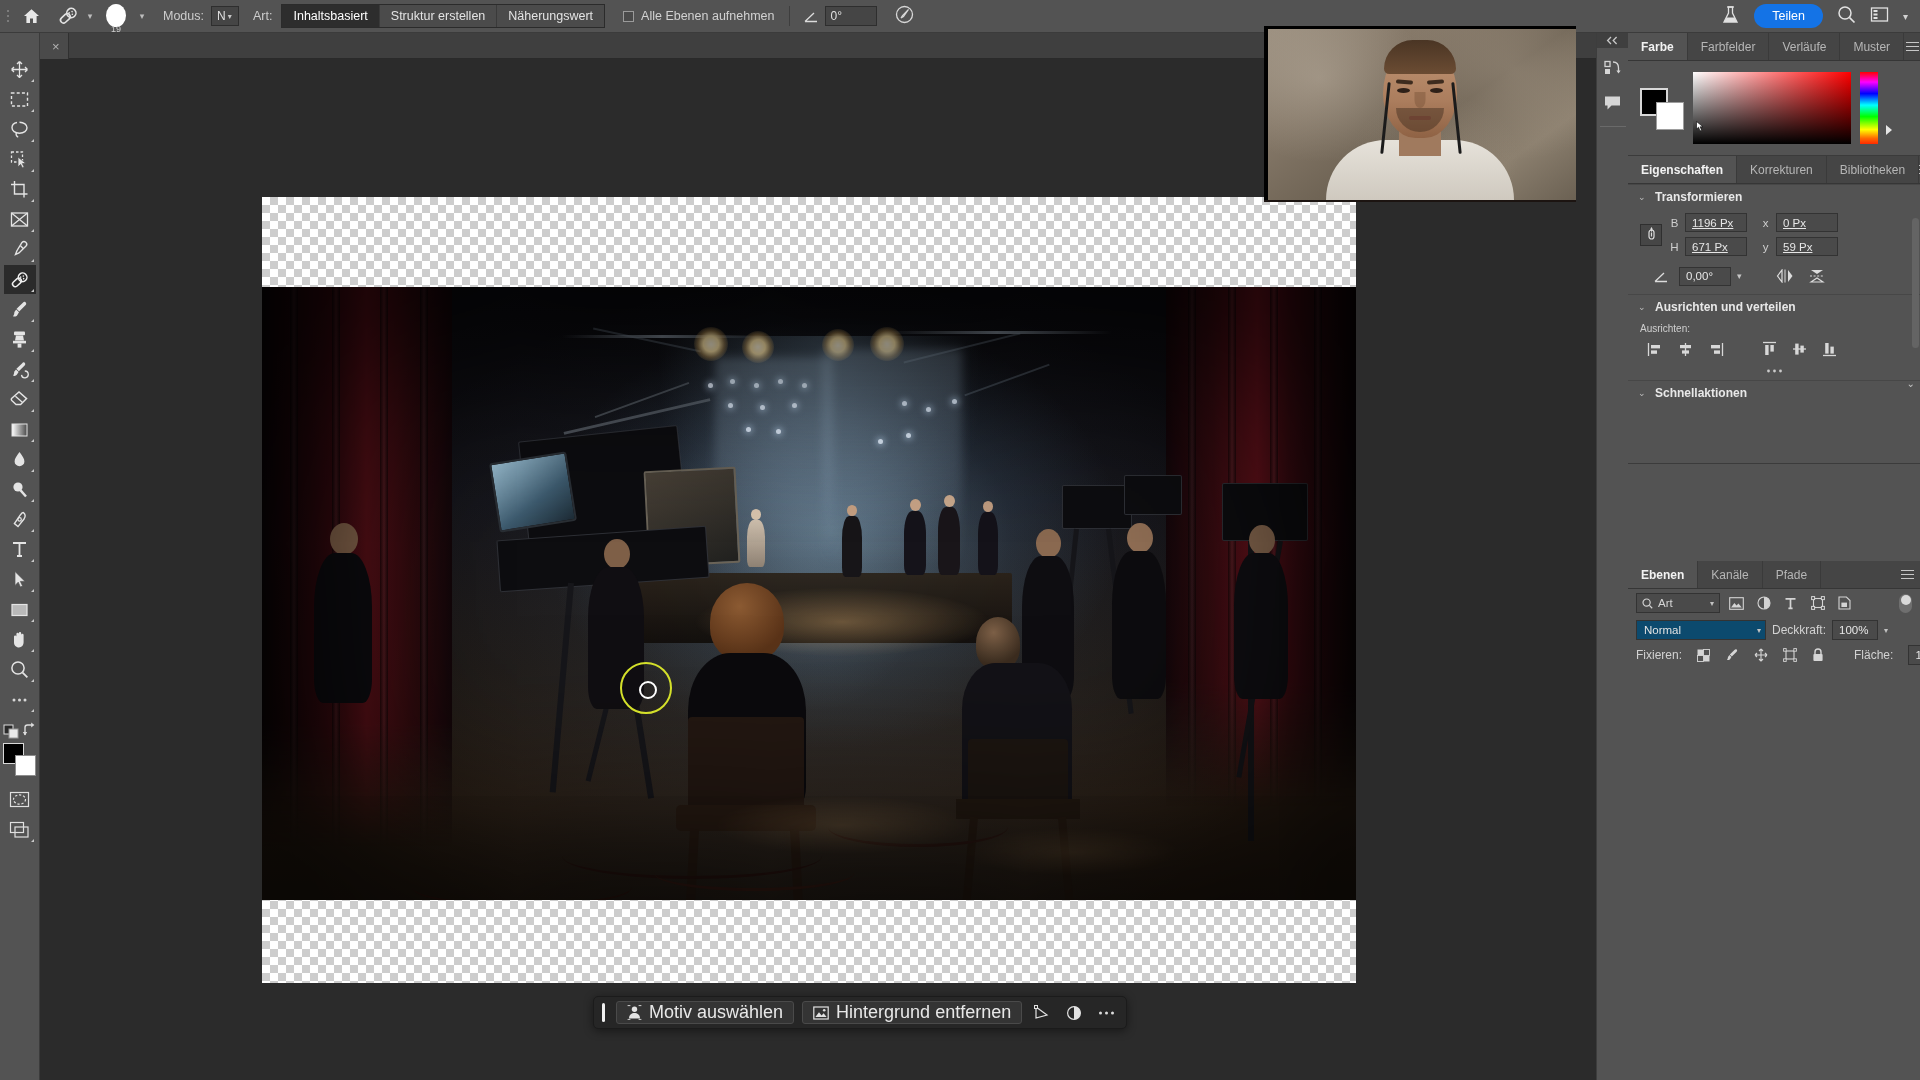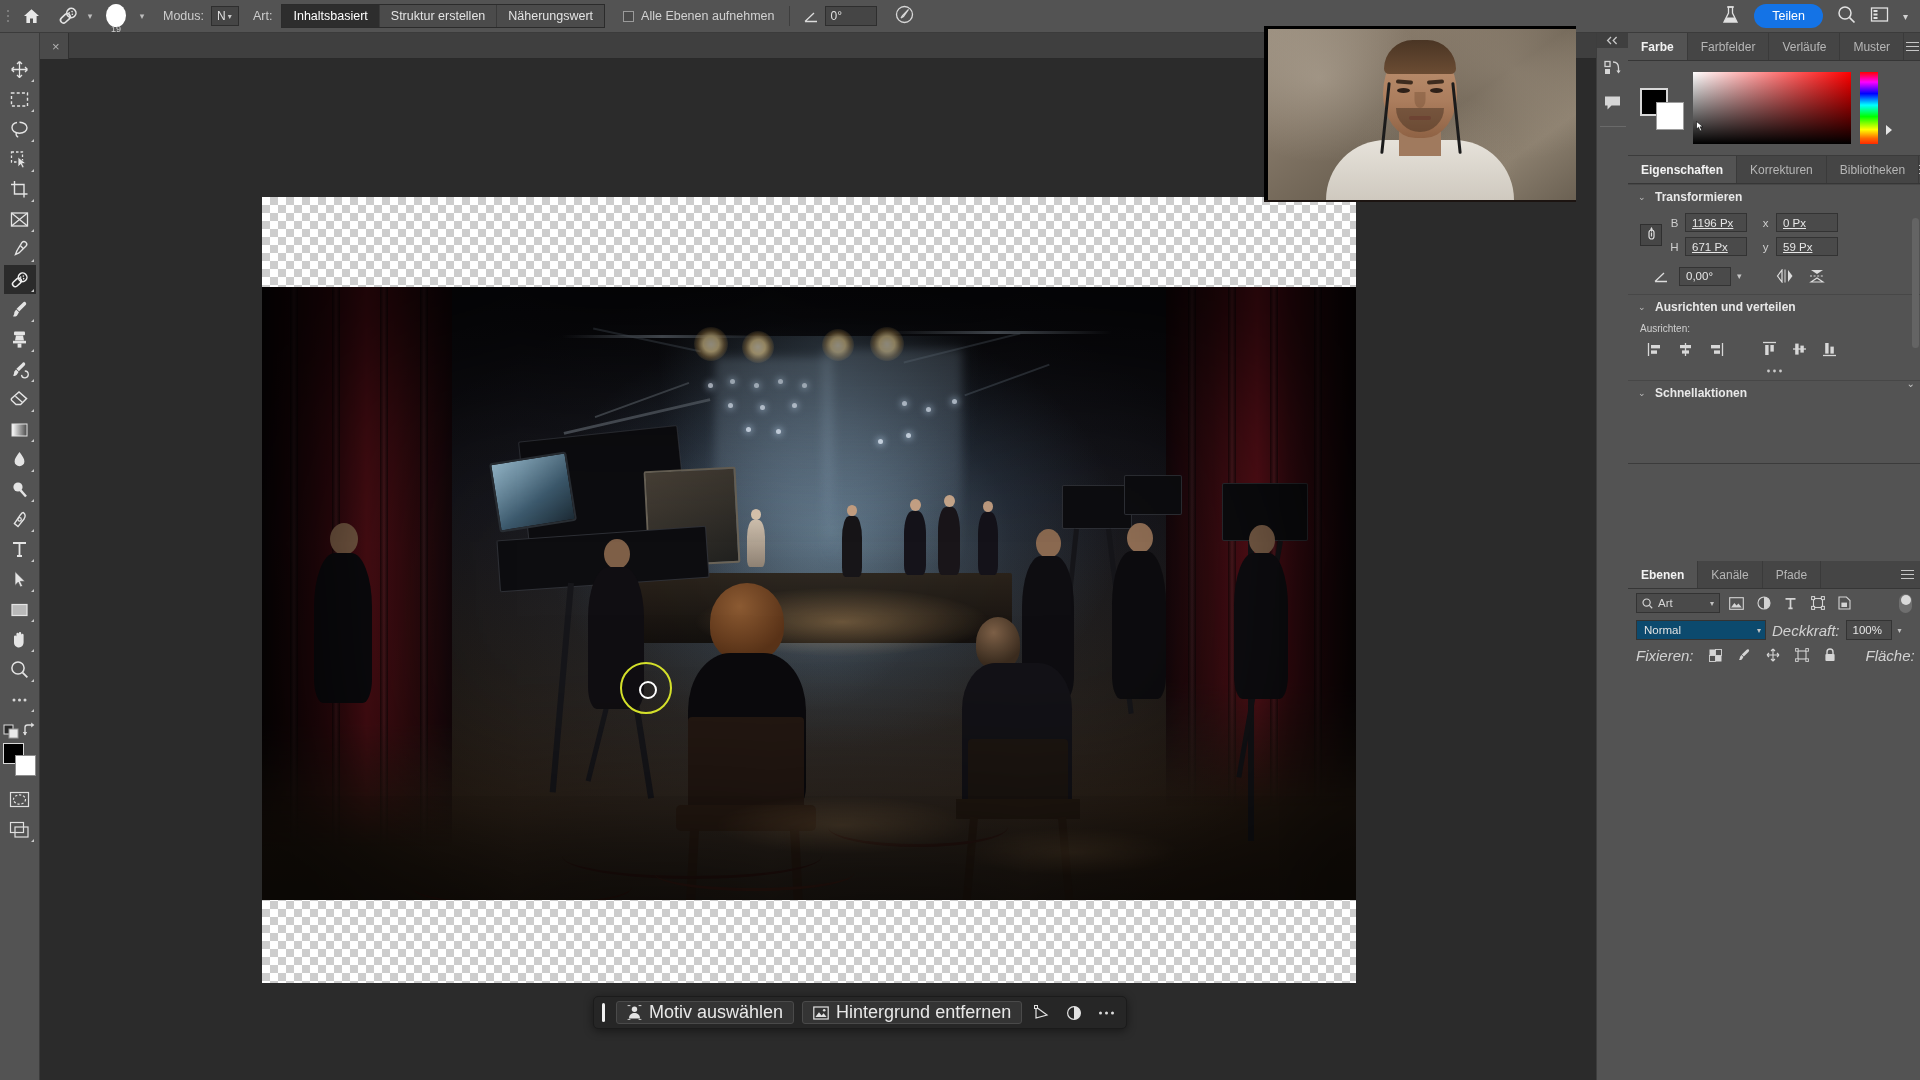--- a/index.html
+++ b/index.html
@@ -299,21 +299,21 @@
   .filter-box { width: 84px; height: 20px; background: #4a4a4a; border: 1px solid #333;
      display: flex; align-items: center; gap: 5px; padding: 0 5px; color: #d5d5d5; font-size: 11.5px; }
   .lt-icon { width: 21px; height: 22px; display: flex; align-items: center; justify-content: center; }
   .toggle-pill { width: 13px; height: 19px; background: #6f6f6f; border-radius: 7px; position: relative; }
   .toggle-pill:after { content:''; position:absolute; left:1.5px; top:1.5px; width:10px; height:10px;
      background:#d9d9d9; border-radius:50%; }
   .blend-row { display: flex; align-items: center; height: 26px; padding: 0 8px; gap: 6px; }
   .blend-select { width: 130px; height: 20px; background: #0c4a6e; border: 1px solid #333;
      color: #e2e2e2; font-size: 11.5px; display: flex; align-items: center; justify-content: space-between;
      padding: 0 4px 0 7px; }
-  .small-label { color: #d2d2d2; font-size: 15px; font-style: italic; }
+  .small-label { color: #d2d2d2; font-size: 12px; }
   .op-input { width: 46px; height: 20px; background: #4a4a4a; border: 1px solid #333;
      color: #e6e6e6; font-size: 11.5px; display: flex; align-items: center; padding-left: 6px; }
   .lock-row { display: flex; align-items: center; height: 24px; padding: 0 8px; gap: 15px; }
   .lock-icon { width: 17px; height: 18px; display: flex; align-items: center; justify-content: center; }
   .layer-list { padding-top: 4px; }
   .layer-row { display: flex; align-items: center; height: 36px; background: #686868; gap: 7px; padding-left: 6px; }
   .eye-cell { width: 22px; display: flex; align-items: center; justify-content: center; }
   .layer-thumb { position: relative; width: 34px; height: 30px; background: #1b1b1b; overflow: hidden; }
   .lt-corner { position: absolute; width: 7px; height: 7px; border-color: #ffffff; border-style: solid; }
   .layer-name { color: #ececec; font-size: 11.5px; }

